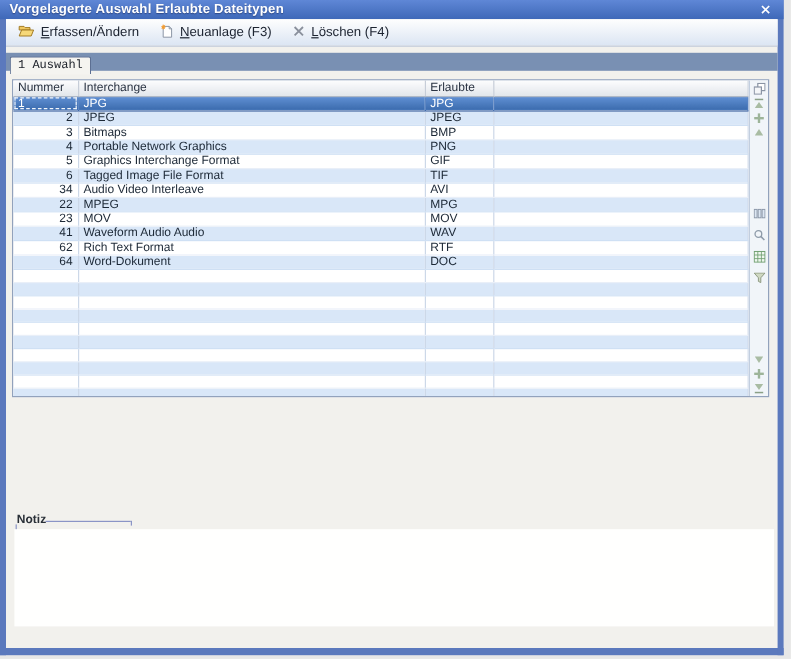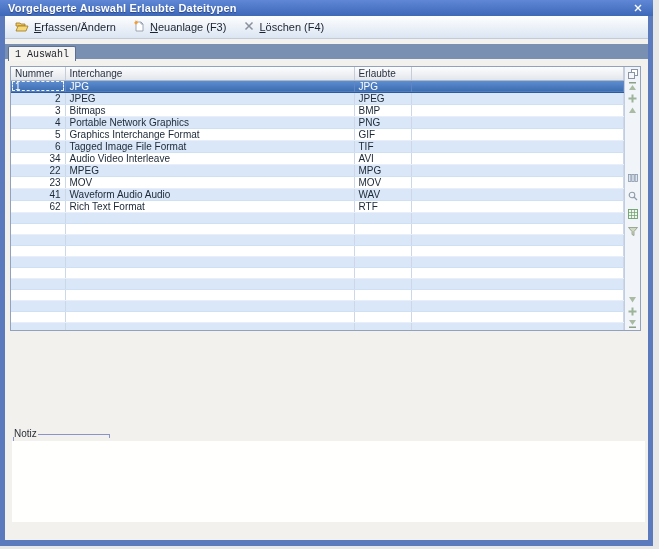--- a/index.html
+++ b/index.html
@@ -42,21 +42,21 @@
                          border-right-color:#5d86c2; border-bottom-color:#2f5a9e; border-top:1px solid #2f5a9e; }
   tbody tr.selected td.num { text-align:left; outline:1px dashed #f2f6fc; outline-offset:-2px; }
 
   .strip { width:16px; background:#f1f5f9; border-left:1px solid #c2cedf;
            display:flex; flex-direction:column; align-items:center; padding:1px 0; }
   .strip-icon { width:12px; height:12px; display:flex; align-items:center; justify-content:center; cursor:pointer; }
   .strip-group { display:flex; flex-direction:column; align-items:center; }
   .strip-group.mid .strip-icon { margin:3px 0; }
   .spacer { flex:1; }
 
-  .notiz-label { position:absolute; left:9px; top:428px; font-size:10px; color:#2a3038; }
+  .notiz-label { position:absolute; left:9px; top:428px; font-size:10px; color:#2a3038;font-weight:bold; }
   .nz-line-h { position:absolute; left:33px; top:434px; width:71px; height:1px; background:#8a94c6; }
   .nz-line-t { position:absolute; left:104px; top:434px; width:1px; height:4px; background:#8a94c6; }
   .nz-line-v { position:absolute; left:8px; top:437px; width:1px; height:15px; background:#8a94c6; }
   .notiz-box { position:absolute; left:7px; top:441px; width:633px; height:81px; background:#fffffe; }
 </style>
 </head>
 <body>
 
 <div class="window">
 
@@ -181,20 +181,26 @@
               <td>WAV</td>
               <td></td>
             </tr>
             <tr>
               <td class="num">62</td>
               <td>Rich Text Format</td>
               <td>RTF</td>
               <td></td>
             </tr>
             <tr>
+              <td class="num">64</td>
+              <td>Word-Dokument</td>
+              <td>DOC</td>
+              <td></td>
+            </tr>
+            <tr>
               <td class="num"></td>
               <td></td>
               <td></td>
               <td></td>
             </tr>
             <tr>
               <td class="num"></td>
               <td></td>
               <td></td>
               <td></td>

